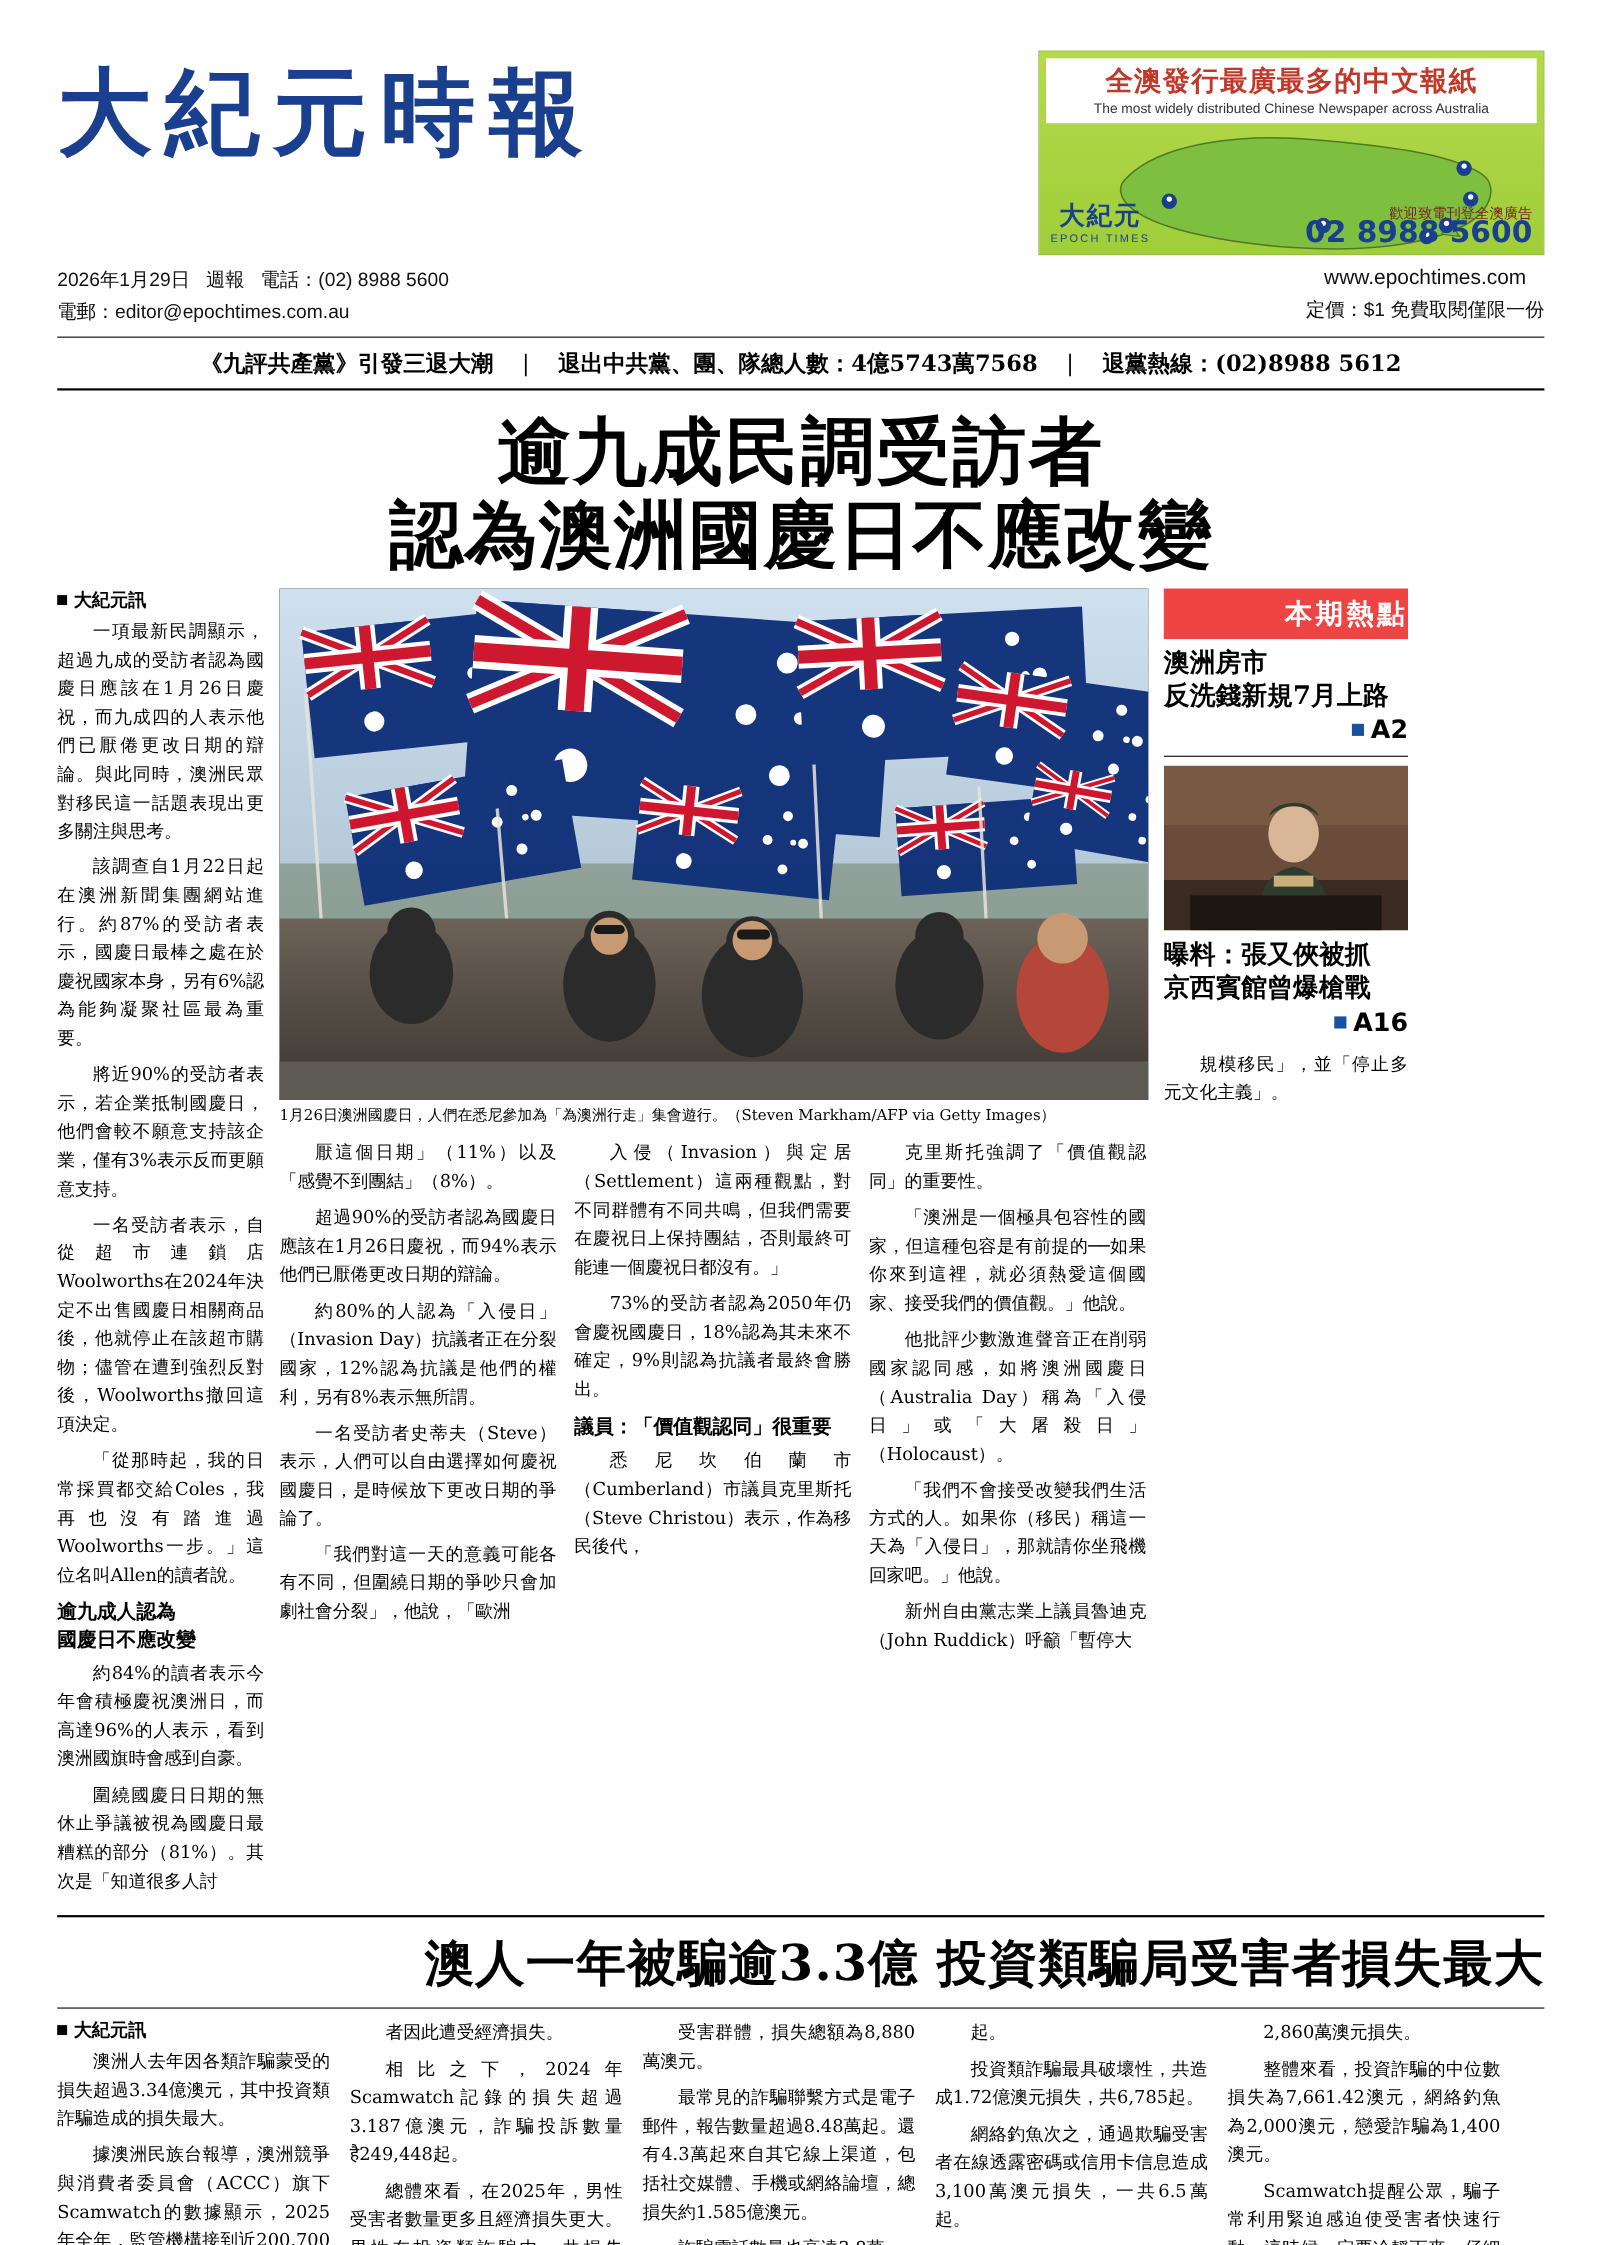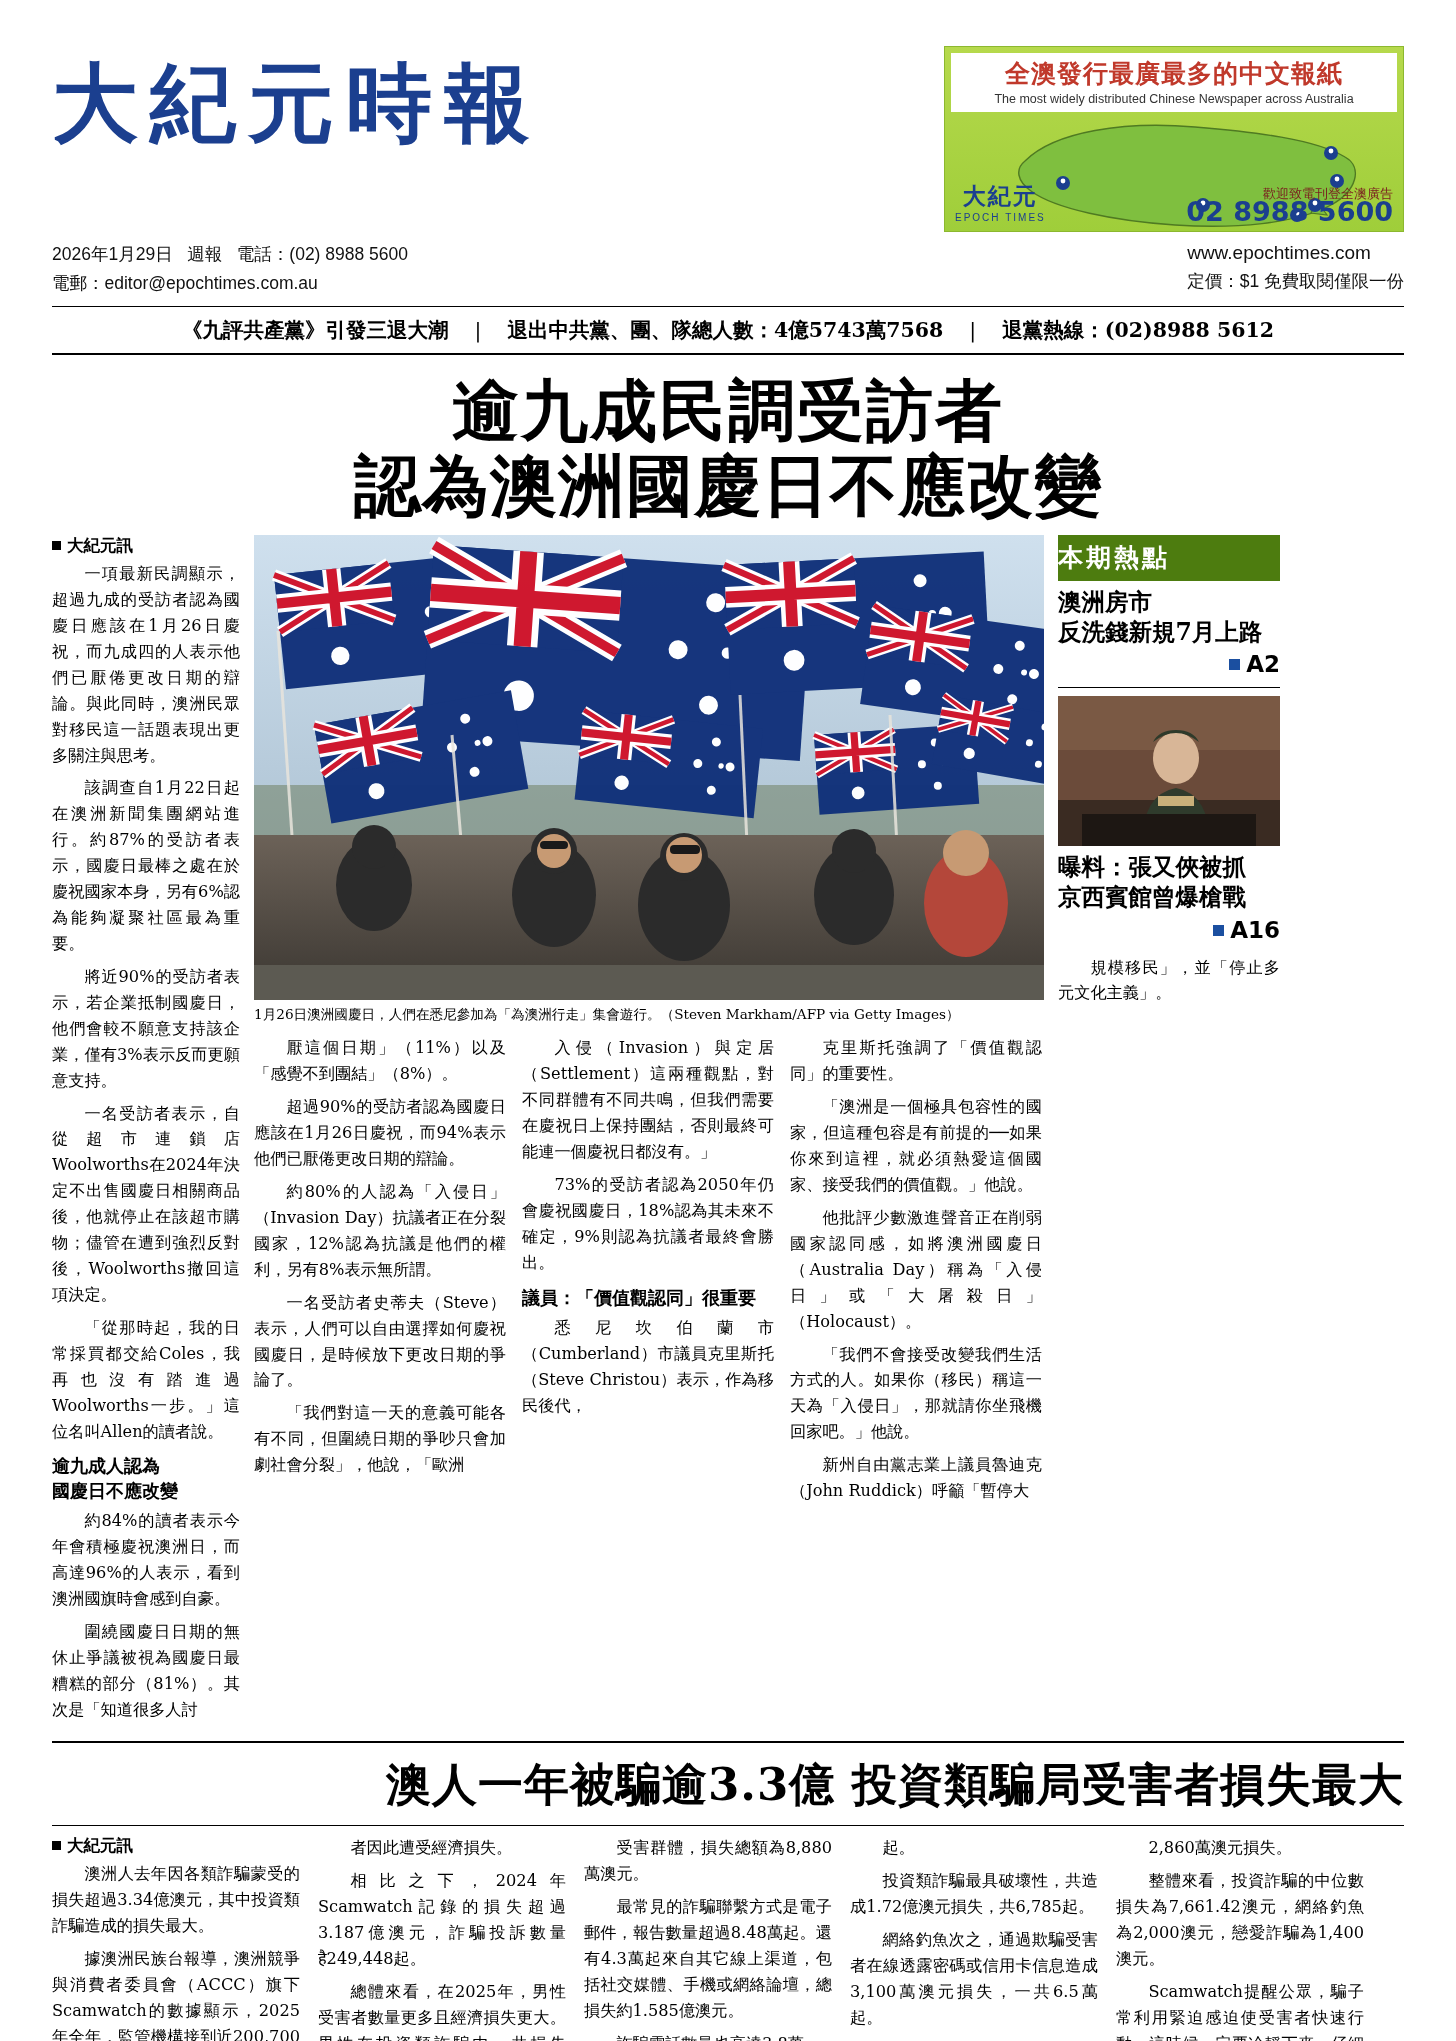--- a/index.html
+++ b/index.html
@@ -49,21 +49,21 @@
 
   
   .infoline {
     display:flex; justify-content:space-between; align-items:flex-start;
     margin-top:10px;
     font-family:"Liberation Sans", sans-serif;
     font-size:17.5px;
     color:#111;
   }
   .infoline .left div { margin-bottom:5px; }
-  .infoline .right { text-align:left; }
+  .infoline .right { text-align:center; }
   .infoline .right div { margin-bottom:5px; }
   .infoline .url { font-family:"Liberation Sans",sans-serif; font-size:19px; }
 
   .rule-thin { border-top:1px solid #000; margin-top:6px; }
   .banner-tuidang {
     display:flex; align-items:center; justify-content:center; gap:26px;
     font-family:"DejaVu Serif", serif; font-weight:700;
     font-size:20.5px;
     padding:9px 0 9px 0;
     border-bottom:2px solid #000;
@@ -116,24 +116,24 @@
     margin-top:5px;
     padding-bottom:6px;
   }
 
   
   .tri { display:flex; gap:16px; margin-top:6px; }
   .tri .c { width:252px; }
 
   
   .rail-title {
-    background:#4d7c0f; color:#fff;
+    background:#ef4444; color:#fff;
     font-family:"DejaVu Serif",serif; font-weight:700;
     font-size:25px; letter-spacing:3px;
-    text-align:left; padding:6px 0 7px 0;
+    text-align:right; padding:6px 0 7px 0;
   }
   .rail-img { width:222px; height:150px; margin-top:8px; position:relative; overflow:hidden; }
   .rail-head {
     font-family:"DejaVu Serif",serif; font-weight:700;
     font-size:23.5px; line-height:1.26; margin-top:7px;
   }
   .rail-page {
     font-family:"DejaVu Sans",serif; font-weight:700; font-size:23px;
     text-align:right; margin-top:4px;
   }

